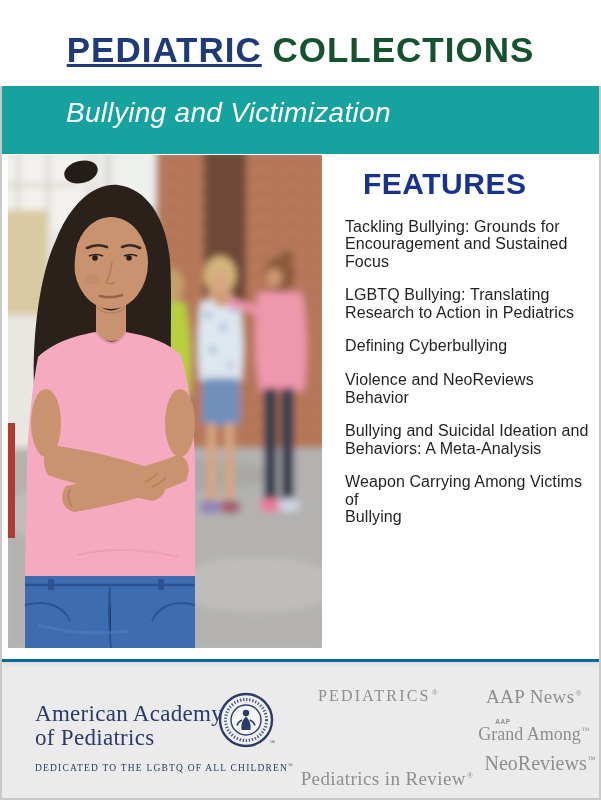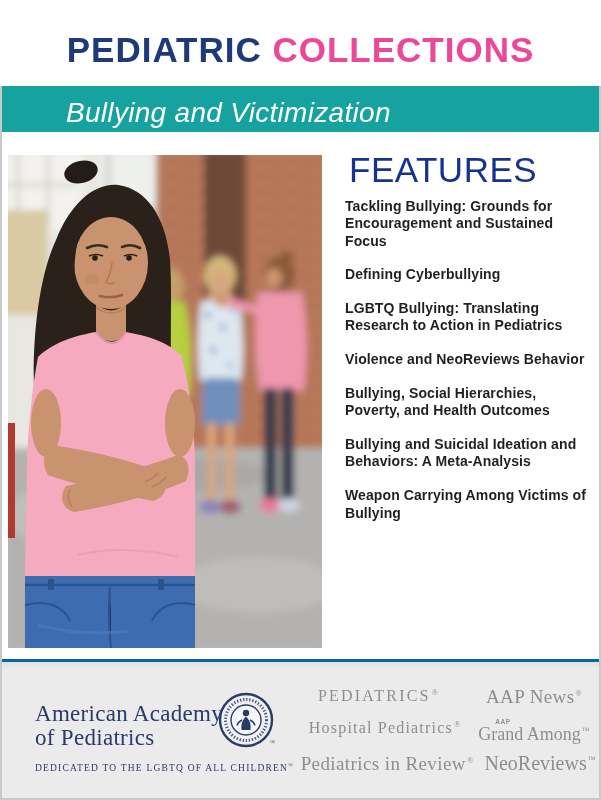--- a/index.html
+++ b/index.html
@@ -18,51 +18,51 @@
   
   .header {
     position: absolute; top: 0; left: 0; right: 0; height: 86px;
     display: flex; align-items: flex-end; justify-content: center;
     background: #ffffff;
   }
   .header-title {
     font-size: 35px; font-weight: bold; letter-spacing: 1px;
     line-height: 40px; padding-bottom: 16px; white-space: nowrap;
   }
-  .title-primary  { color: #1e3a78; }
-  .title-secondary{ color: #ec4899; text-align: right; }
+  .title-primary  { color: #1e3a78; text-decoration: underline; }
+  .title-secondary{ color: #14532d; text-align: right; }
 
   
   .banner {
-    position: absolute; top: 86px; left: 2px; right: 2px; height: 46px;
+    position: absolute; top: 86px; left: 2px; right: 2px; height: 68px;
     background: #16a3a0;
   }
   .banner-title {
     color: #ffffff; font-style: italic; font-size: 28px;
     line-height: 54px; padding-left: 64px; letter-spacing: 0.3px;
   }
 
   
   .photo {
     position: absolute; left: 8px; top: 155px; width: 314px; height: 493px;
     overflow: hidden; background: #cfcecb;
   }
   .photo svg { display: block; }
 
   
   .features {
     position: absolute; left: 345px; top: 150px; width: 246px;
   }
   .features-heading {
-    margin: 4px; color: #17338f; font-weight: normal;
-    font-size: 35px; line-height: 32px; letter-spacing: 0.5px;
+    margin: 18px; color: #17338f; font-weight: bold;
+    font-size: 30px; line-height: 32px; letter-spacing: 0.5px;
   }
   .features-list { margin-top: 12px; }
   .feature-item {
-    font-size: 14px; font-weight: bold; color: #231f20;
+    font-size: 16px; font-weight: normal; color: #231f20;
     line-height: 17.3px; margin: 0 0 16.5px 0;
     white-space: pre-line; letter-spacing: 0.1px;
   }
 
   
   .footer {
     position: absolute; left: 2px; right: 2px; top: 659px; bottom: 2px;
     background: #ebebeb; border-top: 3px solid #0369a1;
   }
   .footer::before {
@@ -89,21 +89,21 @@
 
   .journal {
     position: absolute; width: 200px; text-align: center;
     font-family: "Liberation Serif", serif; color: #8e8e90; white-space: nowrap;
   }
   .journal sup { font-size: 8px; vertical-align: super; margin-left: 1px; }
   .j-pediatrics { left: 277px; top: 25px; font-size: 16px; letter-spacing: 2.2px; }
   .j-aapnews    { left: 432px; top: 24px; font-size: 19px; letter-spacing: 0.4px; }
   .j-hospital   { left: 283px; top: 57px; font-size: 16px; letter-spacing: 1.2px; }
   .j-grand      { left: 432px; top: 62px; font-size: 18px; }
-  .j-pir        { left: 285px; top: 91px; font-size: 19px; letter-spacing: 0.4px; }
+  .j-pir        { left: 285px; top: 106px; font-size: 19px; letter-spacing: 0.4px; }
   .j-neo        { left: 438px; top: 90px; font-size: 20px; }
   .gr-wrap { position: relative; display: inline-block; }
   .gr-prefix {
     position: absolute; top: -6px; left: 17px;
     font-family: "Liberation Sans", sans-serif;
     font-size: 6.5px; font-weight: bold; letter-spacing: 0.5px; color: #8e8e90;
   }
 </style>
 </head>
 <body>
@@ -246,26 +246,24 @@
       </g>
     </svg>
   </div>
 
   <div class="features">
     <h2 class="features-heading">FEATURES</h2>
     <div class="features-list">
       <p class="feature-item">Tackling Bullying: Grounds for
 Encouragement and Sustained
 Focus</p>
-      <p class="feature-item">Defining Cyberbullying</p>
       <p class="feature-item">LGBTQ Bullying: Translating
 Research to Action in Pediatrics</p>
+      <p class="feature-item">Defining Cyberbullying</p>
       <p class="feature-item">Violence and NeoReviews Behavior</p>
-      <p class="feature-item">Bullying, Social Hierarchies,
-Poverty, and Health Outcomes</p>
       <p class="feature-item">Bullying and Suicidal Ideation and
 Behaviors: A Meta-Analysis</p>
       <p class="feature-item">Weapon Carrying Among Victims of
 Bullying</p>
     </div>
   </div>
 
   <div class="footer">
 
     <div class="aap-block">
@@ -281,21 +279,20 @@
       <circle cx="28" cy="28" r="20.5" fill="none" stroke="#2c3a6a" stroke-width="3" stroke-dasharray="1.3 1.8" opacity="0.85"></circle>
       <circle cx="28" cy="28" r="15" fill="#f6f7f9" stroke="#2c3a6a" stroke-width="1.4"></circle>
       <circle cx="28" cy="21" r="3.2" fill="#2c3a6a"></circle>
       <path d="M28,24.5 C24,28 22.8,33 23.6,38 L32.4,38 C33.2,33 32,28 28,24.5 Z" fill="#2c3a6a"></path>
       <path d="M24,28 C21,29.5 19.5,31.5 19,33.5 M32,28 C35,29.5 36.5,31.5 37,33.5" stroke="#2c3a6a" stroke-width="1.4" fill="none"></path>
     </svg>
     <span class="seal-reg">®</span>
 
     <div class="journal j-pediatrics"><span>PEDIATRICS</span><sup>®</sup></div>
     <div class="journal j-aapnews"><span>AAP News</span><sup>®</sup></div>
-    <div class="journal j-hospital"><span>Hospital Pediatrics</span><sup>®</sup></div>
     <div class="journal j-grand">
       <span class="gr-wrap"><span class="gr-prefix">AAP</span><span>Grand Among</span></span><sup>™</sup>
     </div>
     <div class="journal j-pir"><span>Pediatrics in Review</span><sup>®</sup></div>
     <div class="journal j-neo"><span>NeoReviews</span><sup>™</sup></div>
   </div>
 
 </div>
 
 </body></html>

